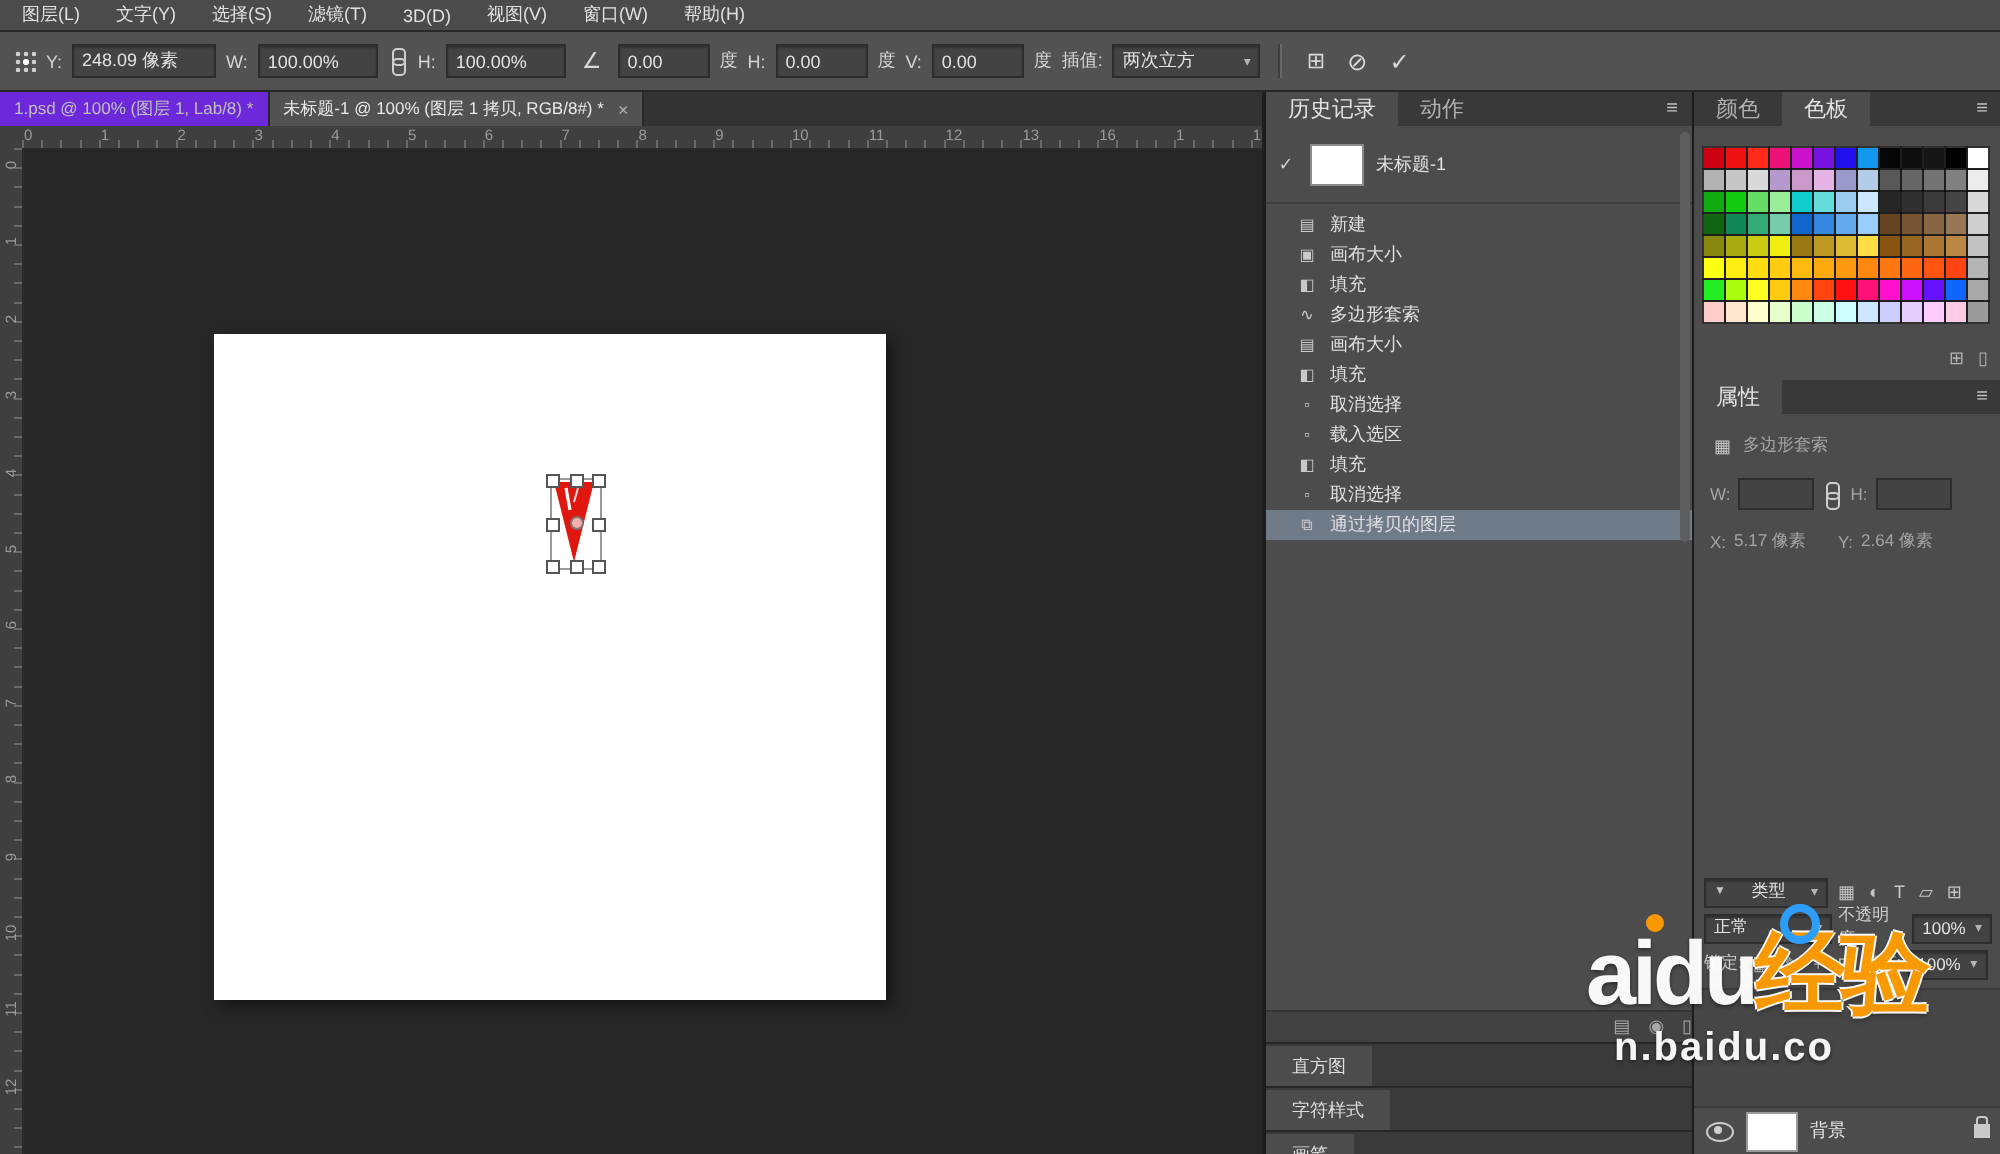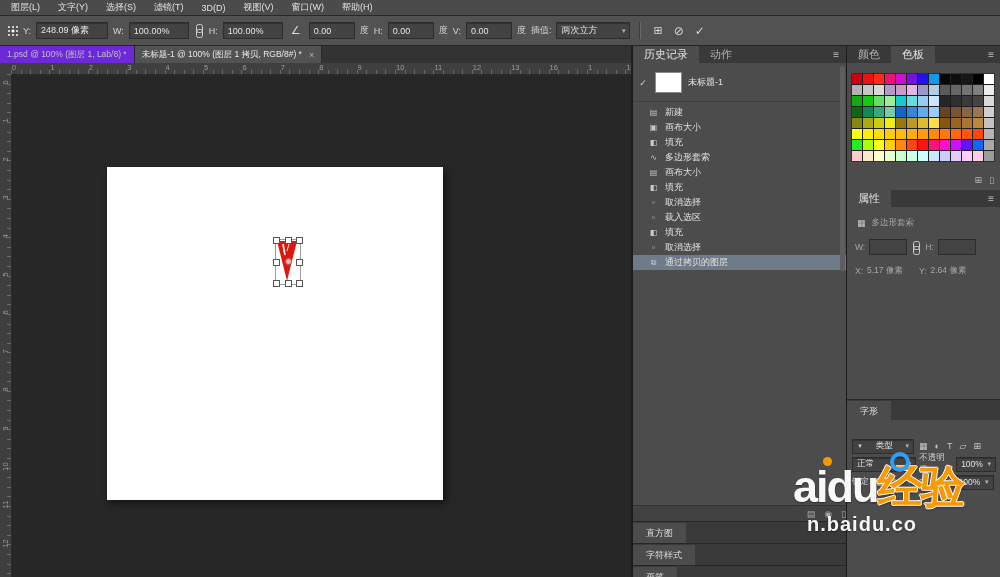--- a/index.html
+++ b/index.html
@@ -427,23 +427,20 @@
     </div>
     <div class="prow">
       <span>X:</span>
       <span>5.17 像素</span>
       <span style="width:8px"></span>
       <span>Y:</span>
       <span>2.64 像素</span>
     </div>
   </div>
 
-  <div class="glyphpanel">
-    <span class="ctab2">字形</span>
-  </div>
 
   <div class="layctrl">
     <div class="lrow">
       <span class="field sel" style="width:52px;height:13px">
         <span class="funnel">▼</span>
         <span>类型</span>
         <span class="arr">▾</span>
       </span>
       <span class="licon">▦</span>
       <span class="licon">◐</span>
@@ -468,20 +465,28 @@
       <span class="licon">✎</span>
       <span class="licon">+</span>
       <span class="licon">⊞</span>
       <span>填充:</span>
       <span class="field sel" style="width:30px;height:13px">
         <span>100%</span>
         <span class="arr">▾</span>
       </span>
     </div>
   </div>
+  <div class="laylist">
+    <div class="layrow">
+      <span class="eye"></span>
+      <span class="lthumb"></span>
+      <span class="lname">背景</span>
+      <span class="locki"></span>
+    </div>
+  </div>
 </div>
 
 <div class="watermark">
   <div class="wm1">
     <span class="wm-dotor"></span>
     <span class="wm-ringblue"></span>
     <span class="wm-b">aidu</span><span class="wm-j">经验</span>
   </div>
   <div class="wm2">n.baidu.co</div>
 </div>

